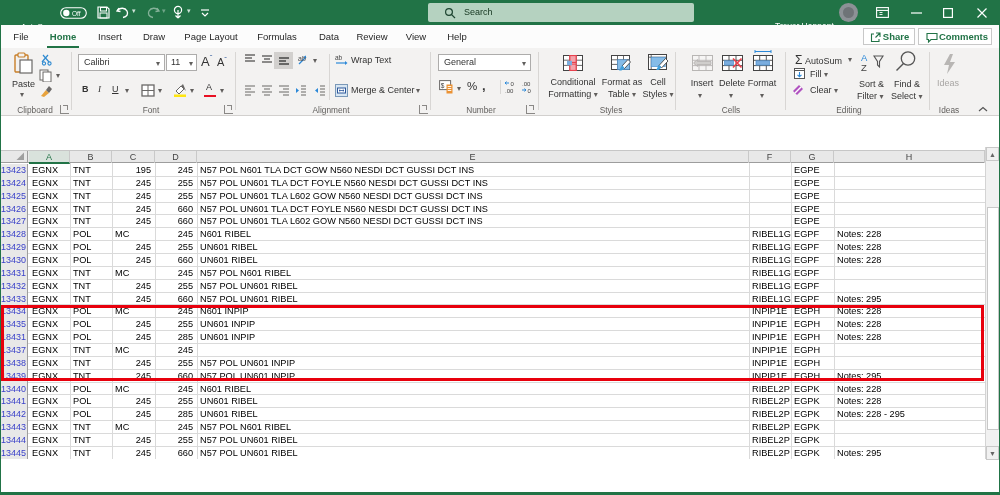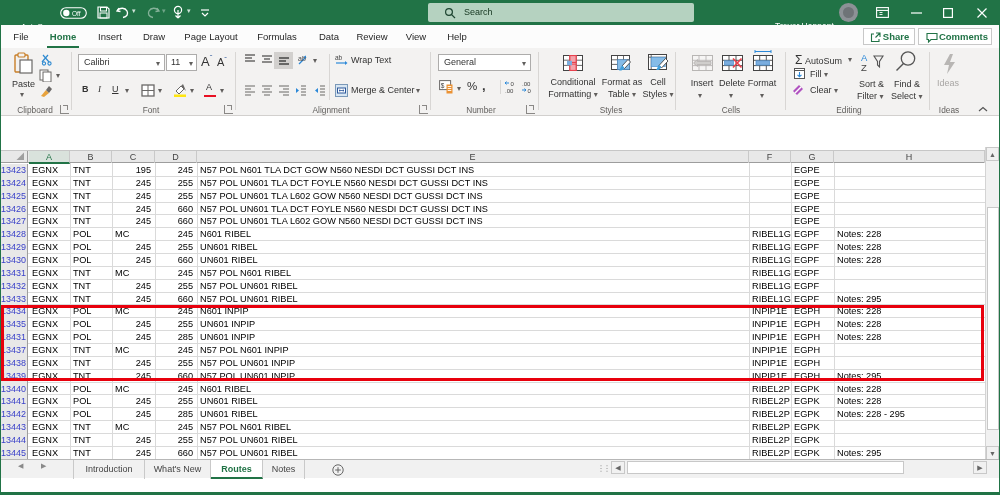--- a/index.html
+++ b/index.html
@@ -529,21 +529,20 @@
           <span class="c" style="left:751px;width:39px;">INPIP1E</span>
           <span class="c" style="left:793px;width:40px;">EGPH</span>
           <span class="c" style="left:836px;width:148px;">Notes: 228</span>
         </div>
 <div class="row">
           <span class="rn">13437</span>
           <span class="c" style="left:31px;width:38px;">EGNX</span>
           <span class="c" style="left:72px;width:39px;">TNT</span>
           <span class="c" style="left:114px;width:40px;">MC</span>
           <span class="c" style="left:154px;width:38px;text-align:right;">245</span>
-          <span class="c" style="left:199px;width:549px;">N57 POL N601 INPIP</span>
           <span class="c" style="left:751px;width:39px;">INPIP1E</span>
           <span class="c" style="left:793px;width:40px;">EGPH</span>
         </div>
 <div class="row">
           <span class="rn">13438</span>
           <span class="c" style="left:31px;width:38px;">EGNX</span>
           <span class="c" style="left:72px;width:39px;">TNT</span>
           <span class="c" style="left:111px;width:39px;text-align:right;">245</span>
           <span class="c" style="left:154px;width:38px;text-align:right;">255</span>
           <span class="c" style="left:199px;width:549px;">N57 POL UN601 INPIP</span>
@@ -636,34 +635,18 @@
 
   <div id="redrect"></div>
 </div>
 
 <div id="vscroll">
   <div class="sbtn" style="top:0;">▲</div>
   <div id="vthumb"></div>
   <div class="sbtn" style="top:299px;">▼</div>
 </div>
 
-<div id="sheetrow">
-  <span style="position:absolute;left:17px;color:#8a8a8a;font-size:7px;top:2px;">◀</span>
-  <span style="position:absolute;left:40px;color:#8a8a8a;font-size:7px;top:2px;">▶</span>
-  <span class="stab" style="left:72px;width:72px;border-left:1px solid #c9c9c9;">Introduction</span>
-  <span class="stab" style="left:144px;width:66px;">What's New</span>
-  <span class="stab" style="left:210px;width:52px;background:#fff;color:#217346;font-weight:bold;border-bottom:2px solid #217346;">Routes</span>
-  <span class="stab" style="left:262px;width:42px;">Notes</span>
-  <svg style="position:absolute;left:331px;top:4px;" width="12" height="12" viewBox="0 0 12 12">
-        <circle cx="6" cy="6" r="5.2" fill="none" stroke="#666" stroke-width="1"></circle>
-        <path d="M6 3.2 V8.8 M3.2 6 H8.8" stroke="#666" stroke-width="1"></path>
-      </svg>
-  <div style="position:absolute;left:596px;top:4px;color:#8a8a8a;font-size:8px;letter-spacing:-2px;">⋮⋮</div>
-  <div style="position:absolute;left:610px;top:1px;width:14px;height:13px;background:#f1f1f1;border:1px solid #c8c8c8;color:#666;font-size:7px;text-align:center;line-height:12px;">◀</div>
-  <div style="position:absolute;left:626px;top:1px;width:277px;height:13px;background:#fff;border:1px solid #c8c8c8;"></div>
-  <div style="position:absolute;left:972px;top:1px;width:14px;height:13px;background:#f1f1f1;border:1px solid #c8c8c8;color:#666;font-size:7px;text-align:center;line-height:12px;">▶</div>
-</div>
 
 <div id="statusbar2"></div>
 <div id="borderL"></div>
 <div id="borderR"></div>
 
 </div>
 
 </body></html>

